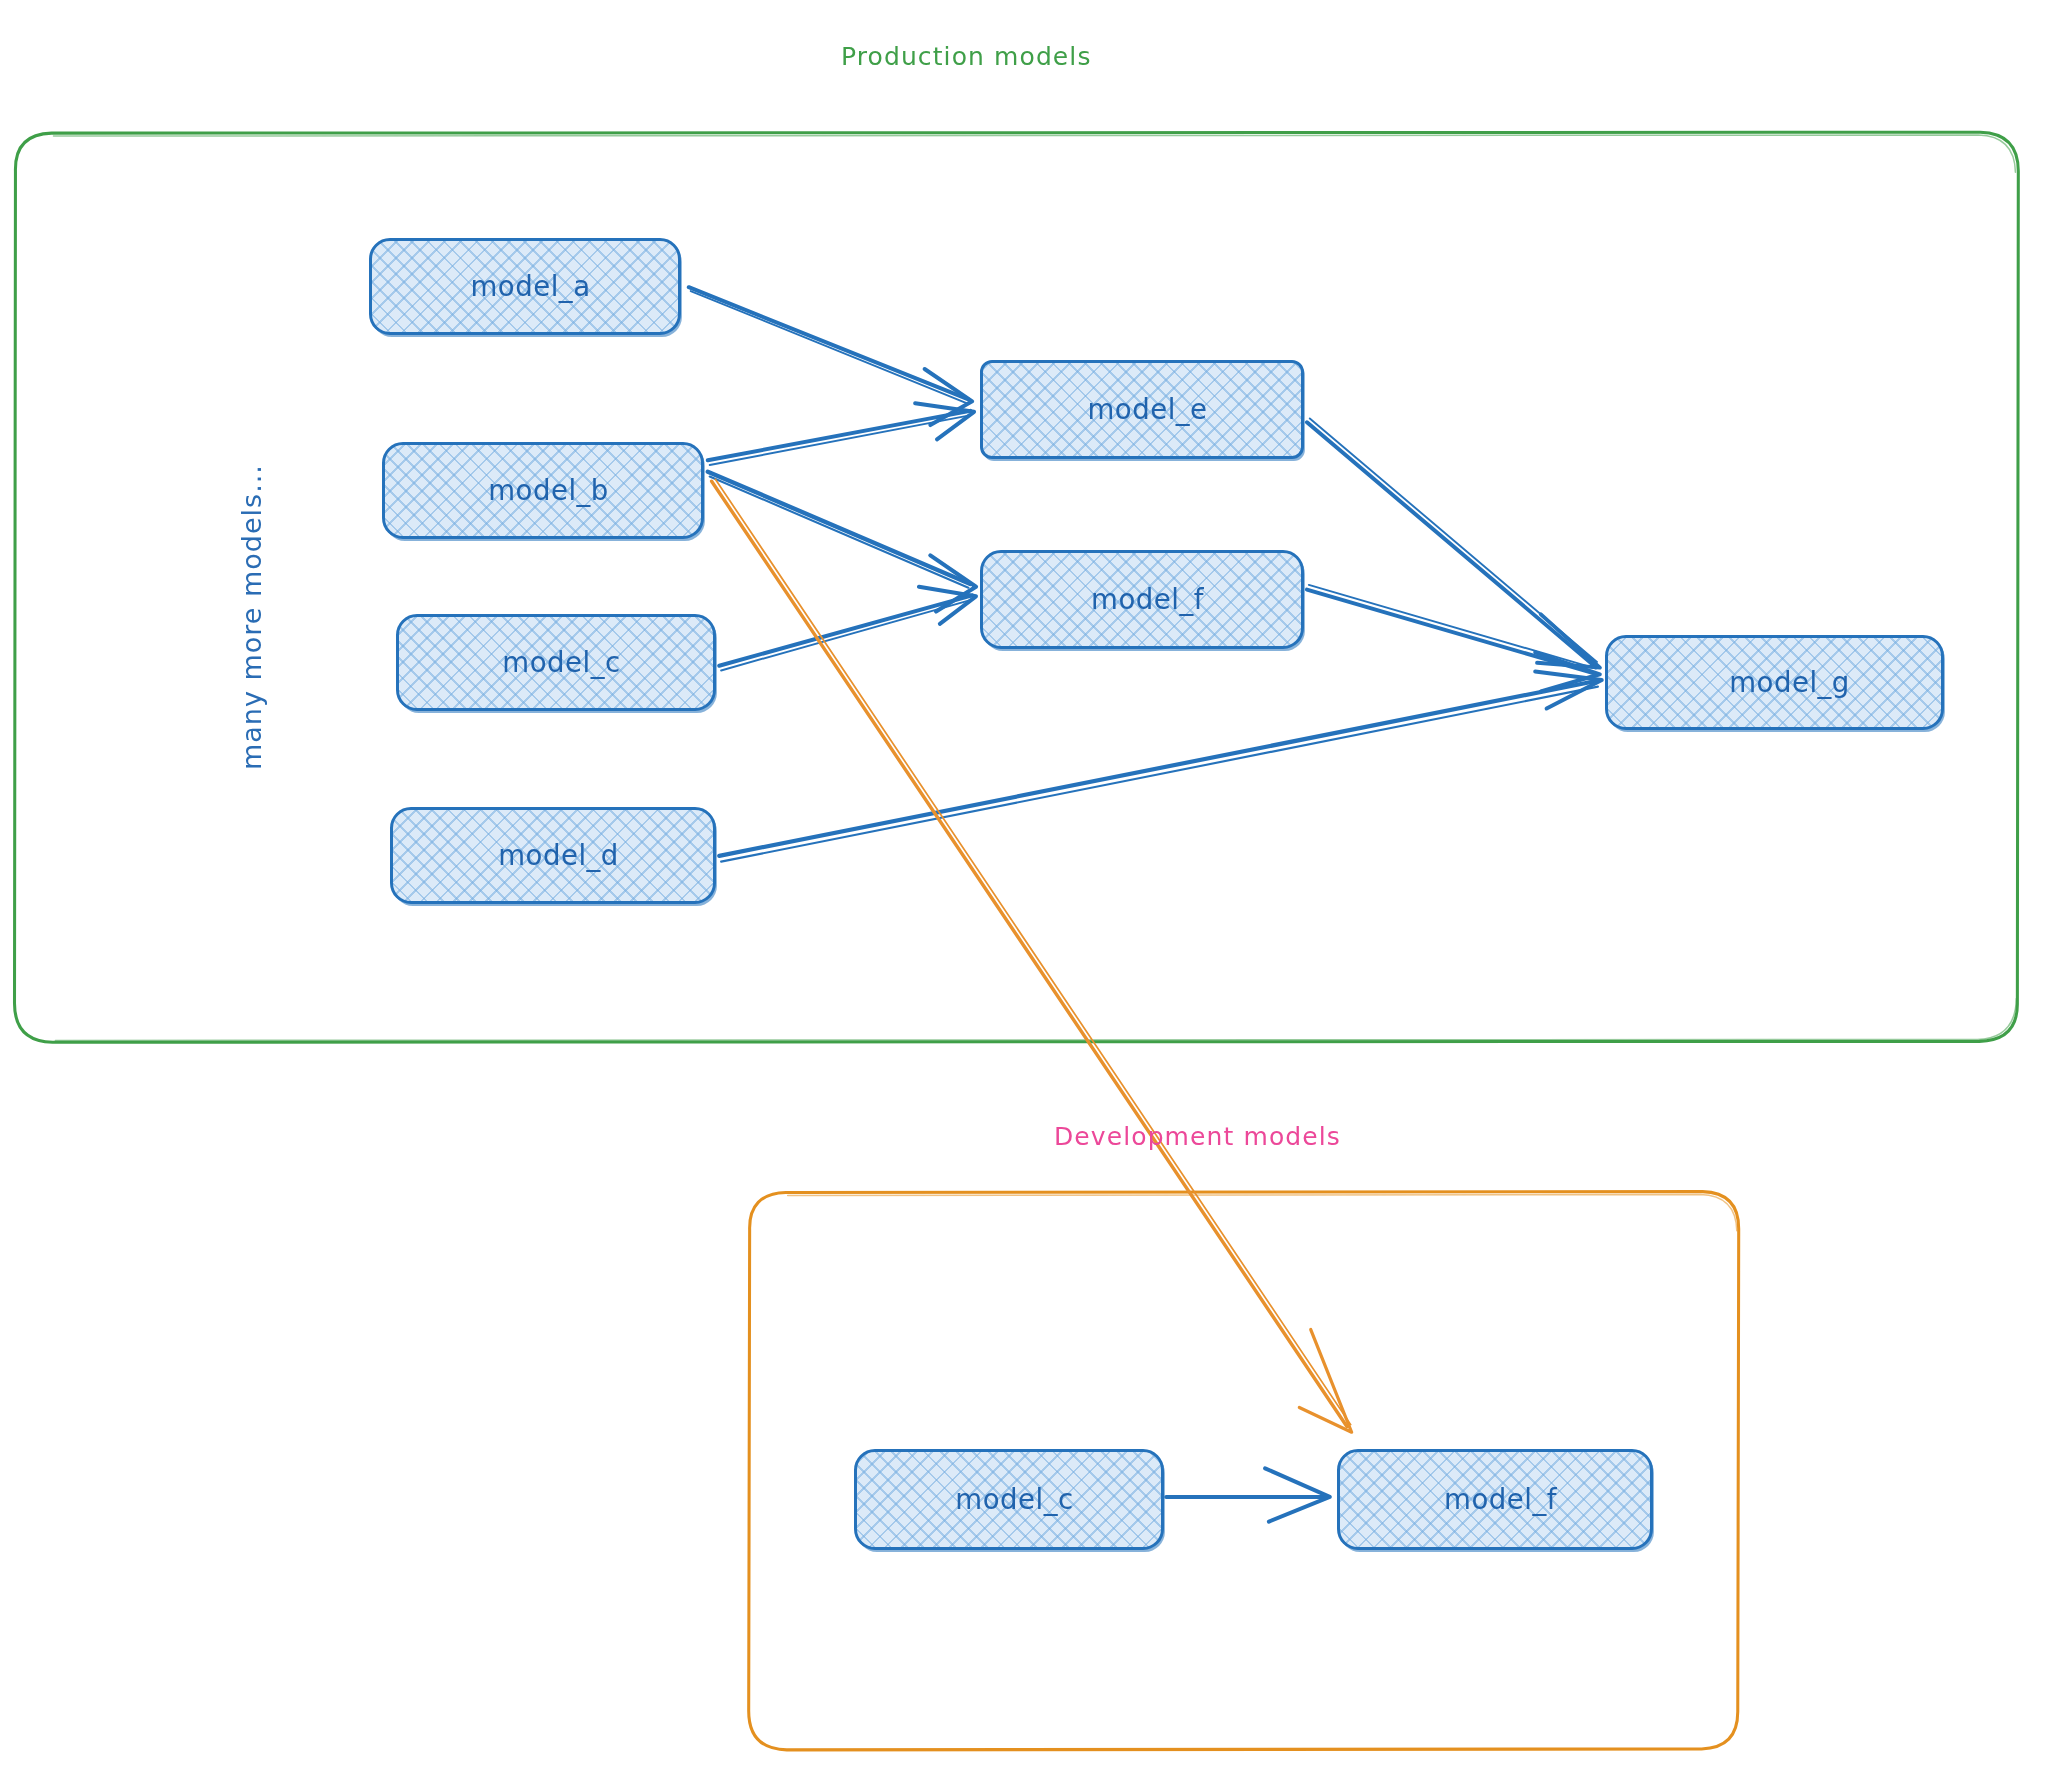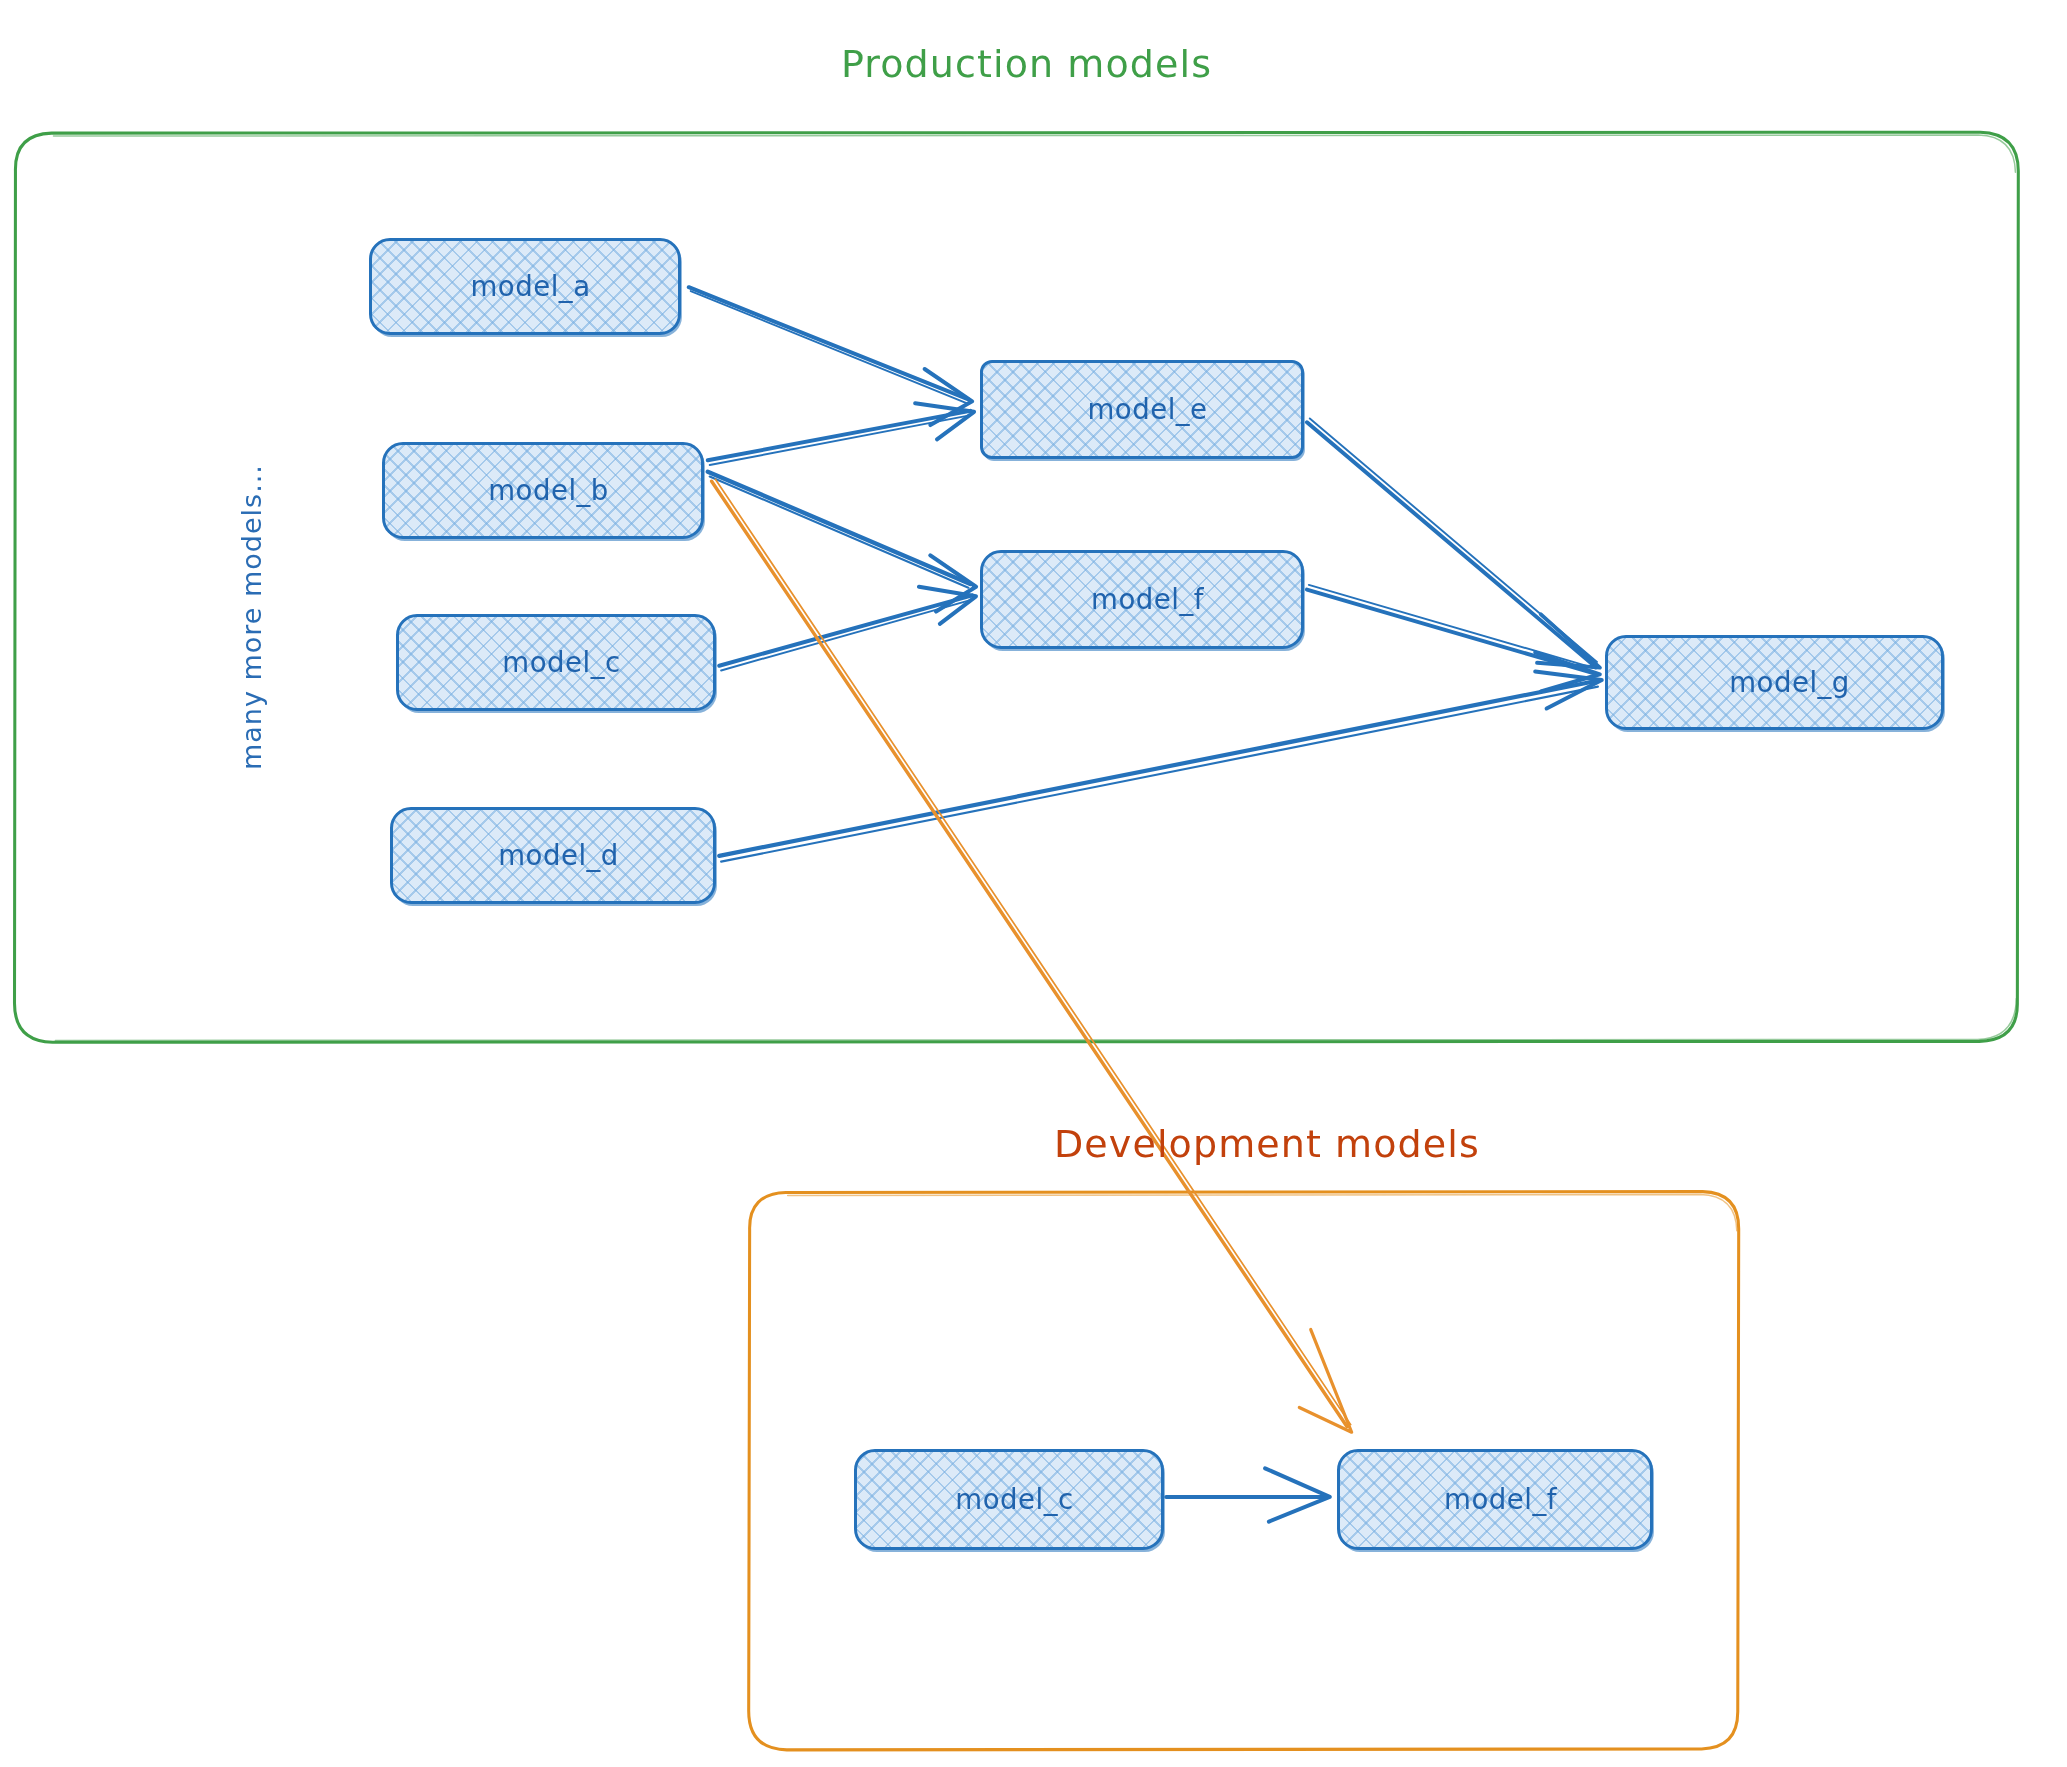--- a/index.html
+++ b/index.html
@@ -8,24 +8,24 @@
     font-family:"DejaVu Sans", sans-serif;
   }
   #stage{position:absolute;inset:0;width:2068px;height:1767px;}
 
   svg.layer{position:absolute;top:0;left:0;width:2068px;height:1767px;overflow:visible;}
   svg.layer.below{z-index:1;}
 
   .group-title{
     position:absolute;z-index:4;white-space:nowrap;
     font-family:"DejaVu Sans", sans-serif;
-    font-size:38px;font-weight:400;letter-spacing:1.1px;text-align:center;
+    font-size:25px;font-weight:400;letter-spacing:1.1px;text-align:center;
   }
   #production-title{color:#3f9f48;left:841px;top:42px;}
-  #development-title{color:#c2410c;left:1054px;top:1122px;}
+  #development-title{color:#ec4899;left:1054px;top:1122px;}
 
   .vertical-note{
     position:absolute;z-index:4;color:#2a6cb4;
     font-size:27px;letter-spacing:1px;white-space:nowrap;
     transform:rotate(-90deg);transform-origin:left top;
     font-family:"DejaVu Sans", sans-serif;
   }
   #many-more{left:236px;top:770px;}
 
   .node{

